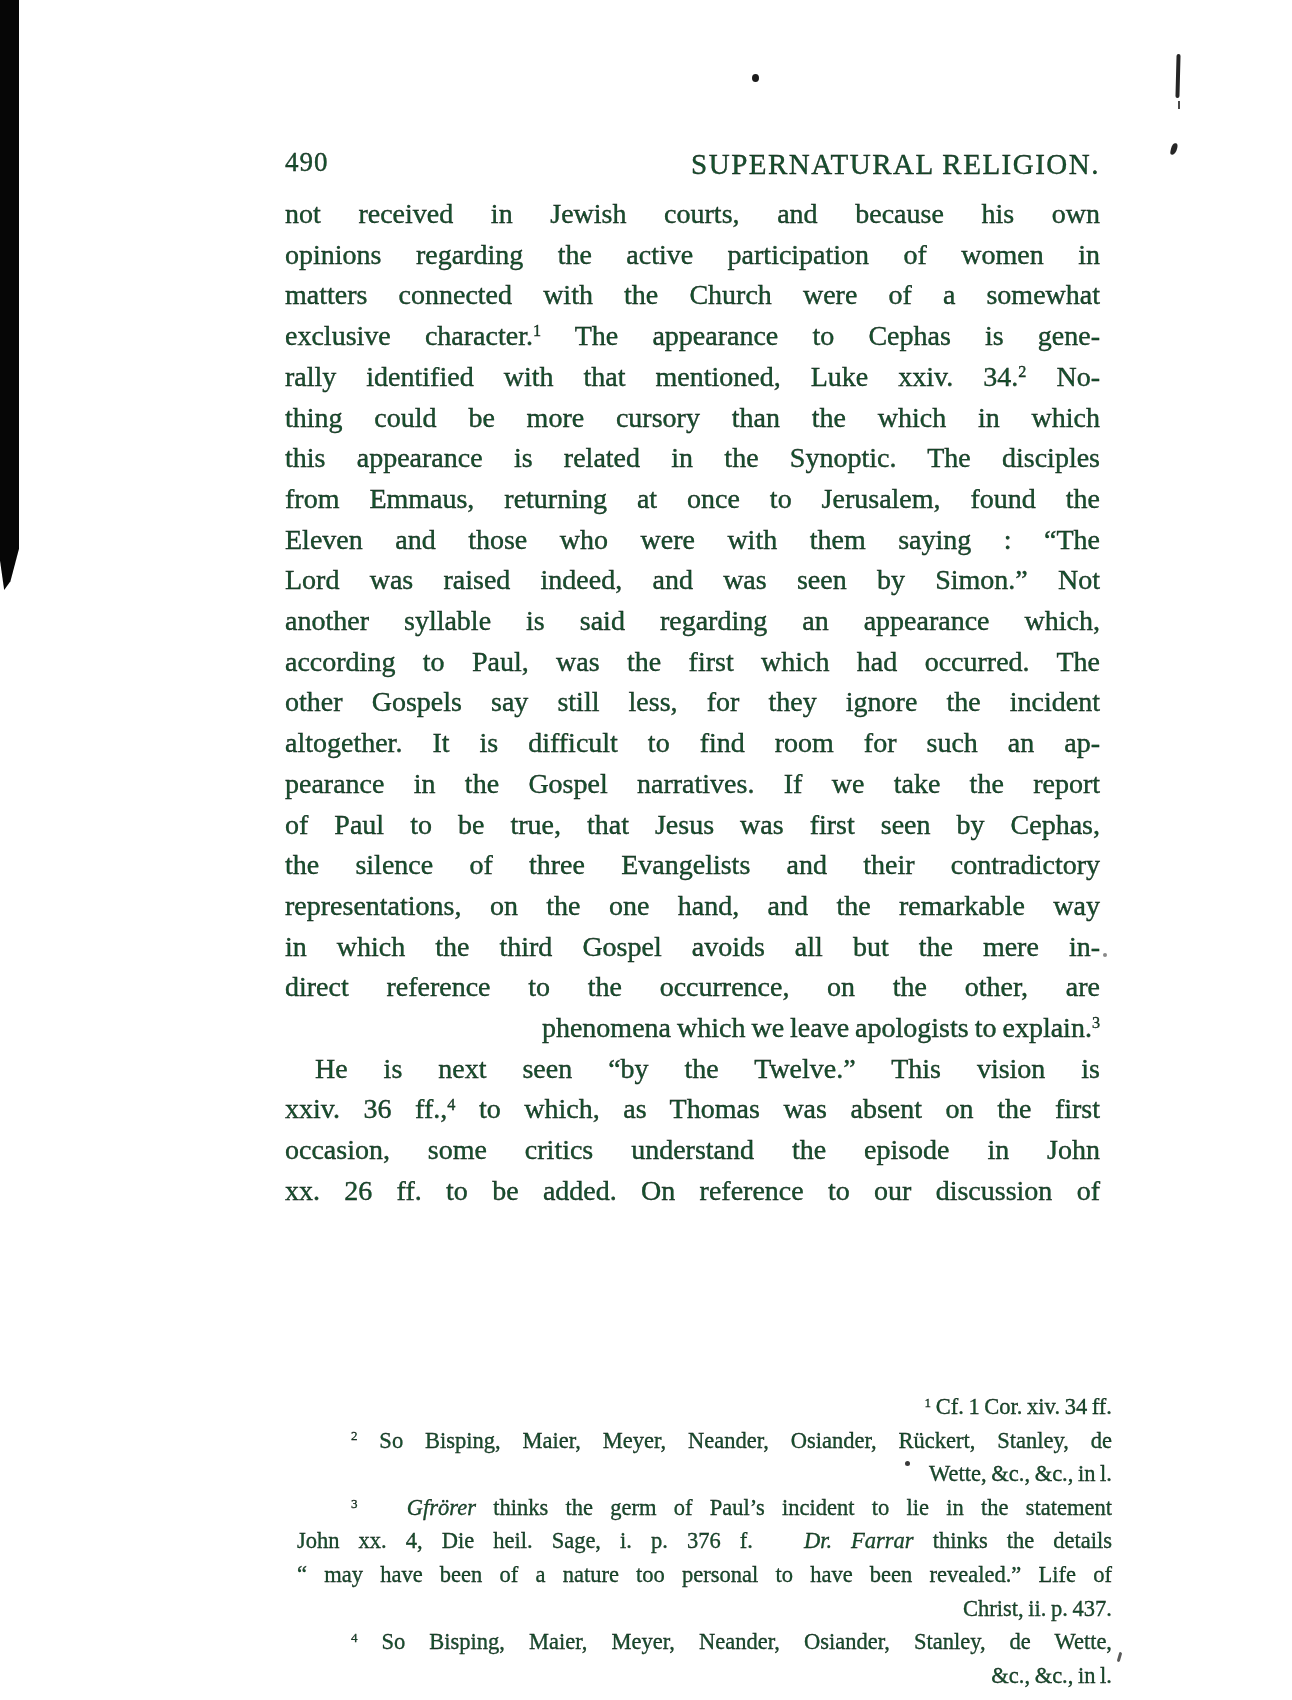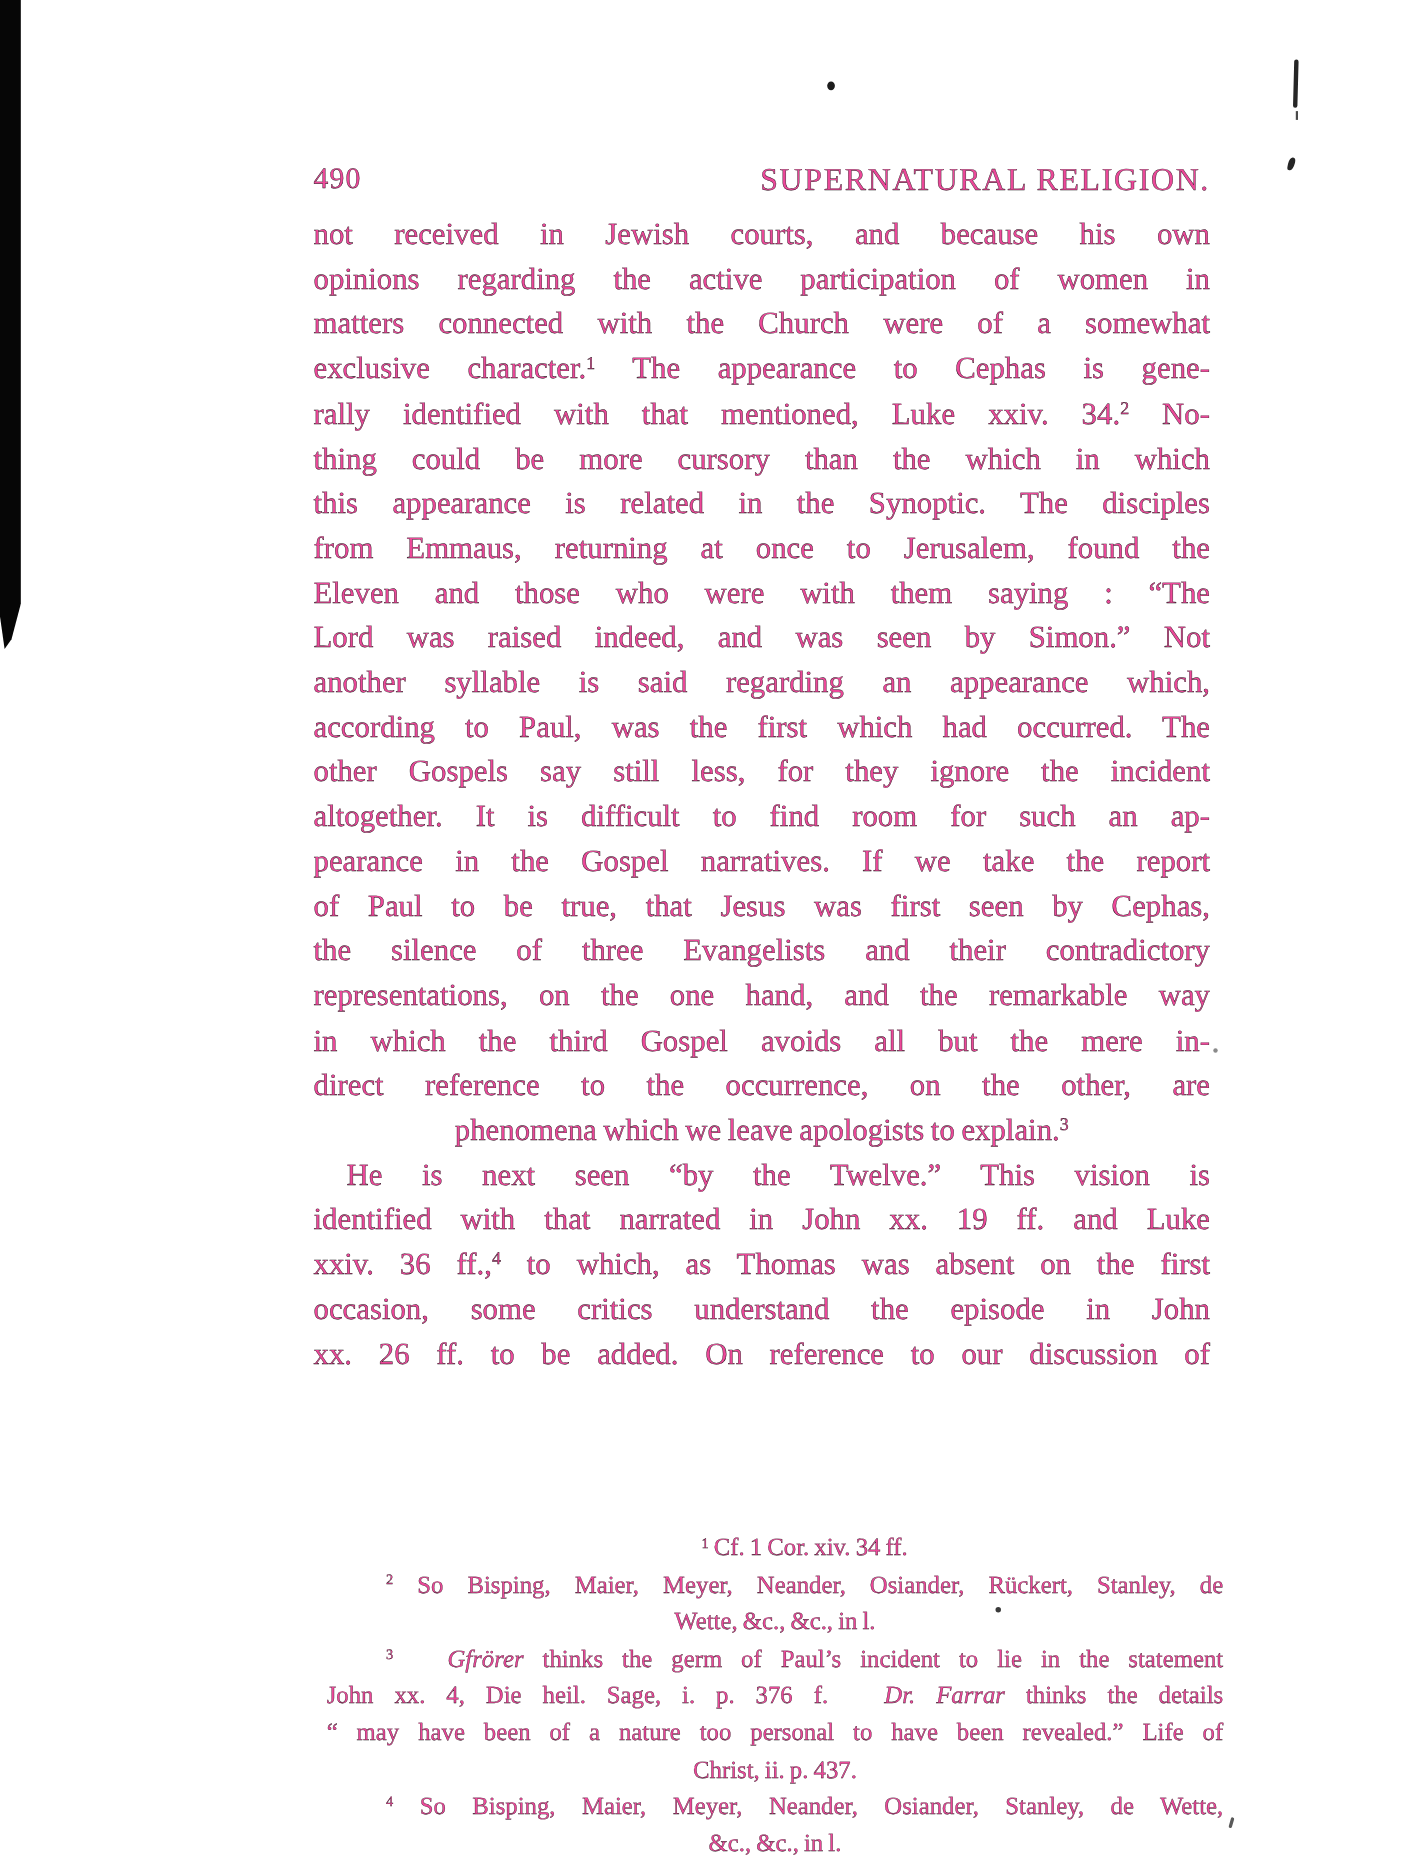--- a/index.html
+++ b/index.html
@@ -1,21 +1,21 @@
 <!DOCTYPE html>
 <html><head>
 <meta charset="utf-8">
 <style>
   html,body{margin:0;padding:0;background:#ffffff;}
   .page{
     position:relative;
     width:1292px;height:1700px;
     background:#ffffff;
     font-family:"Liberation Serif","DejaVu Serif",serif;
-    color:#ec4899;
+    color:#14532d;
     overflow:hidden;
   }
   
   .bar{
     position:absolute;left:0;top:0;width:19px;height:590px;background:#060606;
     clip-path:polygon(0 0,100% 0,100% 93%,55% 98.5%,22% 100%,0 95%);
   }
   .artifact{position:absolute;background:#1c1c1c;}
   .dot-above-header{left:752px;top:74px;width:7px;height:8px;border-radius:50%;}
   .stroke-topright{left:1176px;top:54px;width:4px;height:44px;border-radius:2px;transform:rotate(1.5deg);background:#262626;}
@@ -42,21 +42,21 @@
     font-size:28px;line-height:40.7px;
     word-spacing:-1px;
     -webkit-text-stroke:0.35px #141414;
   }
   .footnotes{
     position:absolute;left:297px;top:1390px;width:815px;
     font-size:22.5px;line-height:33.6px;
     word-spacing:-1px;
     -webkit-text-stroke:0.3px #141414;
   }
-  .line{display:block;text-align:center;}
+  .line{display:block;text-align:right;}
   .line.just{text-align:justify;text-align-last:justify;}
   .line.indent{text-indent:30px;}
   .footnotes .line.indent{text-indent:27px;}
   .supref{
     display:inline-block;font-size:0.58em;line-height:0;
     position:relative;top:-0.55em;letter-spacing:0;
   }
   .it{font-style:italic;margin-left:32px;}
 </style>
 </head>
@@ -94,21 +94,20 @@
       <div class="line just"><span class="">other Gospels say still less, for they ignore the incident</span></div>
       <div class="line just"><span class="">altogether. It is difficult to find room for such an ap-</span></div>
       <div class="line just"><span class="">pearance in the Gospel narratives. If we take the report</span></div>
       <div class="line just"><span class="">of Paul to be true, that Jesus was first seen by Cephas,</span></div>
       <div class="line just"><span class="">the silence of three Evangelists and their contradictory</span></div>
       <div class="line just"><span class="">representations, on the one hand, and the remarkable way</span></div>
       <div class="line just"><span class="">in which the third Gospel avoids all but the mere in-</span></div>
       <div class="line just"><span class="">direct reference to the occurrence, on the other, are</span></div>
       <div class="line"><span class="">phenomena which we leave apologists to explain.</span><span class="supref">3</span></div>
       <div class="line just indent"><span class="">He is next seen “by the Twelve.” This vision is</span></div>
-      <div class="line just"><span class="">identified with that narrated in John xx. 19 ff. and Luke</span></div>
       <div class="line just"><span class="">xxiv. 36 ff.,</span><span class="supref">4</span><span class=""> to which, as Thomas was absent on the first</span></div>
       <div class="line just"><span class="">occasion, some critics understand the episode in John</span></div>
       <div class="line just"><span class="">xx. 26 ff. to be added. On reference to our discussion of</span></div>
     </div>
 
   <div class="footnotes">
       <div class="line indent"><span class="supref">1</span><span class=""> Cf. 1 Cor. xiv. 34 ff.</span></div>
       <div class="line just indent"><span class="supref">2</span><span class=""> So Bisping, Maier, Meyer, Neander, Osiander, Rückert, Stanley, de</span></div>
       <div class="line"><span class="">Wette, &amp;c., &amp;c., in l.</span></div>
       <div class="line just indent"><span class="supref">3</span><span class=""> </span><span class=" it">Gfrörer</span><span class=""> thinks the germ of Paul’s incident to lie in the statement</span></div>

